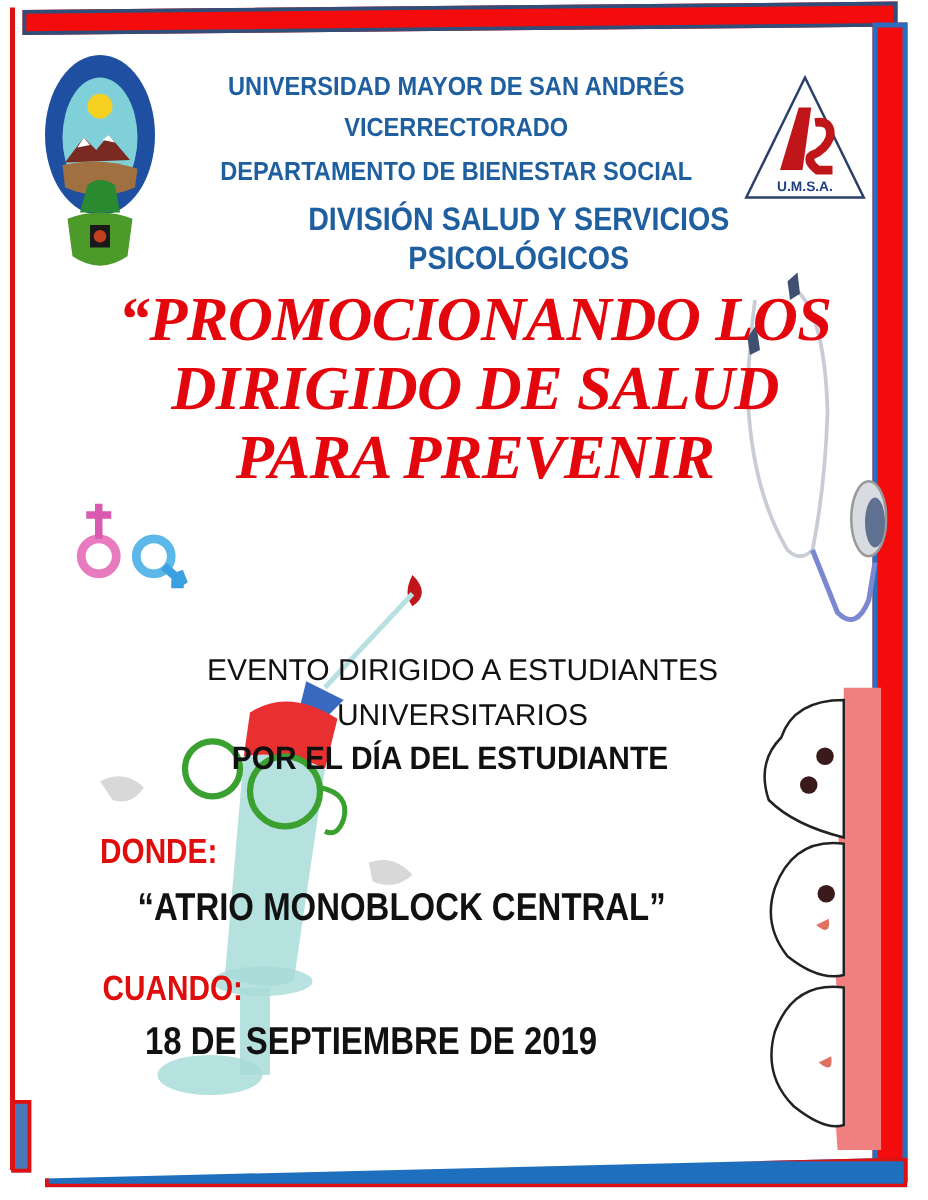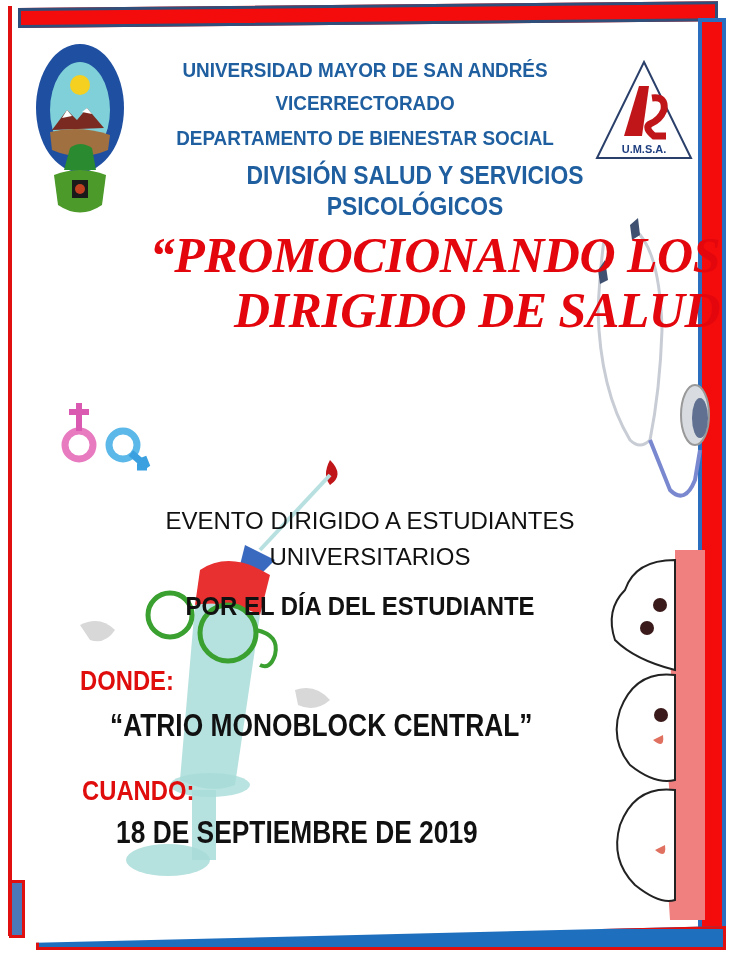--- a/index.html
+++ b/index.html
@@ -17,25 +17,25 @@
                 clip-path:polygon(0 70%, 100% 0, 100% 100%, 0 100%); }
 
   
   .hdr { left:130px; width:470px; text-align:center; color:#1f5fa0; font-weight:bold; }
   .hdr1 { top:58px; font-size:21px; transform:scaleX(0.9); }
   .hdr2 { top:91px; font-size:21px; transform:scaleX(0.9); }
   .hdr3 { top:126px; font-size:21px; transform:scaleX(0.9); }
   .hdr4 { left:120px; width:590px; top:160px; font-size:26px; transform:scaleX(0.88); }
 
   
-  .title { left:40px; width:680px; text-align:right; color:#e3070d;
+  .title { left:40px; width:680px; text-align:center; color:#e3070d;
            font-family:"Liberation Serif", serif; font-style:italic; font-weight:bold;
            font-size:50px; line-height:55px; top:228px; letter-spacing:-0.5px; }
 
-  .event { left:60px; width:620px; text-align:center; color:#111; font-size:24px; line-height:36px; top:503px; }
+  .event { left:60px; width:620px; text-align:center; color:#111; font-size:24px; line-height:36px; top:519px; }
   .dia { left:60px; width:600px; text-align:center; color:#111; font-weight:bold; font-size:26px; top:591px; transform:scaleX(0.92); }
   .label-red { color:#e00d0d; font-weight:bold; font-size:28px; transform:scaleX(0.85); transform-origin:left center; }
   .donde { left:80px; top:665px; }
   .cuando { left:82px; top:775px; }
   .place { left:110px; top:708px; font-size:31px; font-weight:bold; color:#111; transform:scaleX(0.85); transform-origin:left center; }
   .date { left:116px; top:815px; font-size:31px; font-weight:bold; color:#111; transform:scaleX(0.85); transform-origin:left center; }
 </style>
 </head>
 <body>
 
@@ -90,20 +90,21 @@
     <path d="M60 230 L80 280 Q95 295 105 270 L110 240" fill="none" stroke="#7a88d0" stroke-width="4"></path>
     <ellipse cx="105" cy="205" rx="14" ry="30" fill="#d8dce0" stroke="#999" stroke-width="2"></ellipse>
     <ellipse cx="110" cy="208" rx="8" ry="20" fill="#607090"></ellipse>
     <path d="M40 15 L48 8 L50 25 L42 30 Z M8 60 L15 50 L18 70 L10 74 Z" fill="#405070"></path>
   </svg>
 </div>
 
 <div class="abs title">
   <div>“PROMOCIONANDO LOS</div>
   <div>DIRIGIDO DE SALUD</div>
+  <div>PARA PREVENIR</div>
 </div>
 
 <div class="abs" style="left:60px;top:455px;width:300px;height:460px;">
   <svg width="300" height="460" viewBox="0 0 300 460">
     <path d="M270 5 Q285 20 270 30 Q262 20 270 5 Z" fill="#c0161a"></path>
     <line x1="270" y1="20" x2="200" y2="95" stroke="#b8e0e0" stroke-width="4"></line>
     <path d="M185 90 L215 105 L200 120 L180 110 Z" fill="#3a6ac0"></path>
     <path d="M140 115 Q170 95 210 120 L200 160 Q170 145 135 150 Z" fill="#e83030"></path>
     <path d="M135 150 Q165 145 200 160 L175 330 Q150 340 120 325 Z" fill="#a8dcd8" opacity="0.85"></path>
     <ellipse cx="108" cy="405" rx="42" ry="16" fill="#a8dcd8" opacity="0.85"></ellipse>

